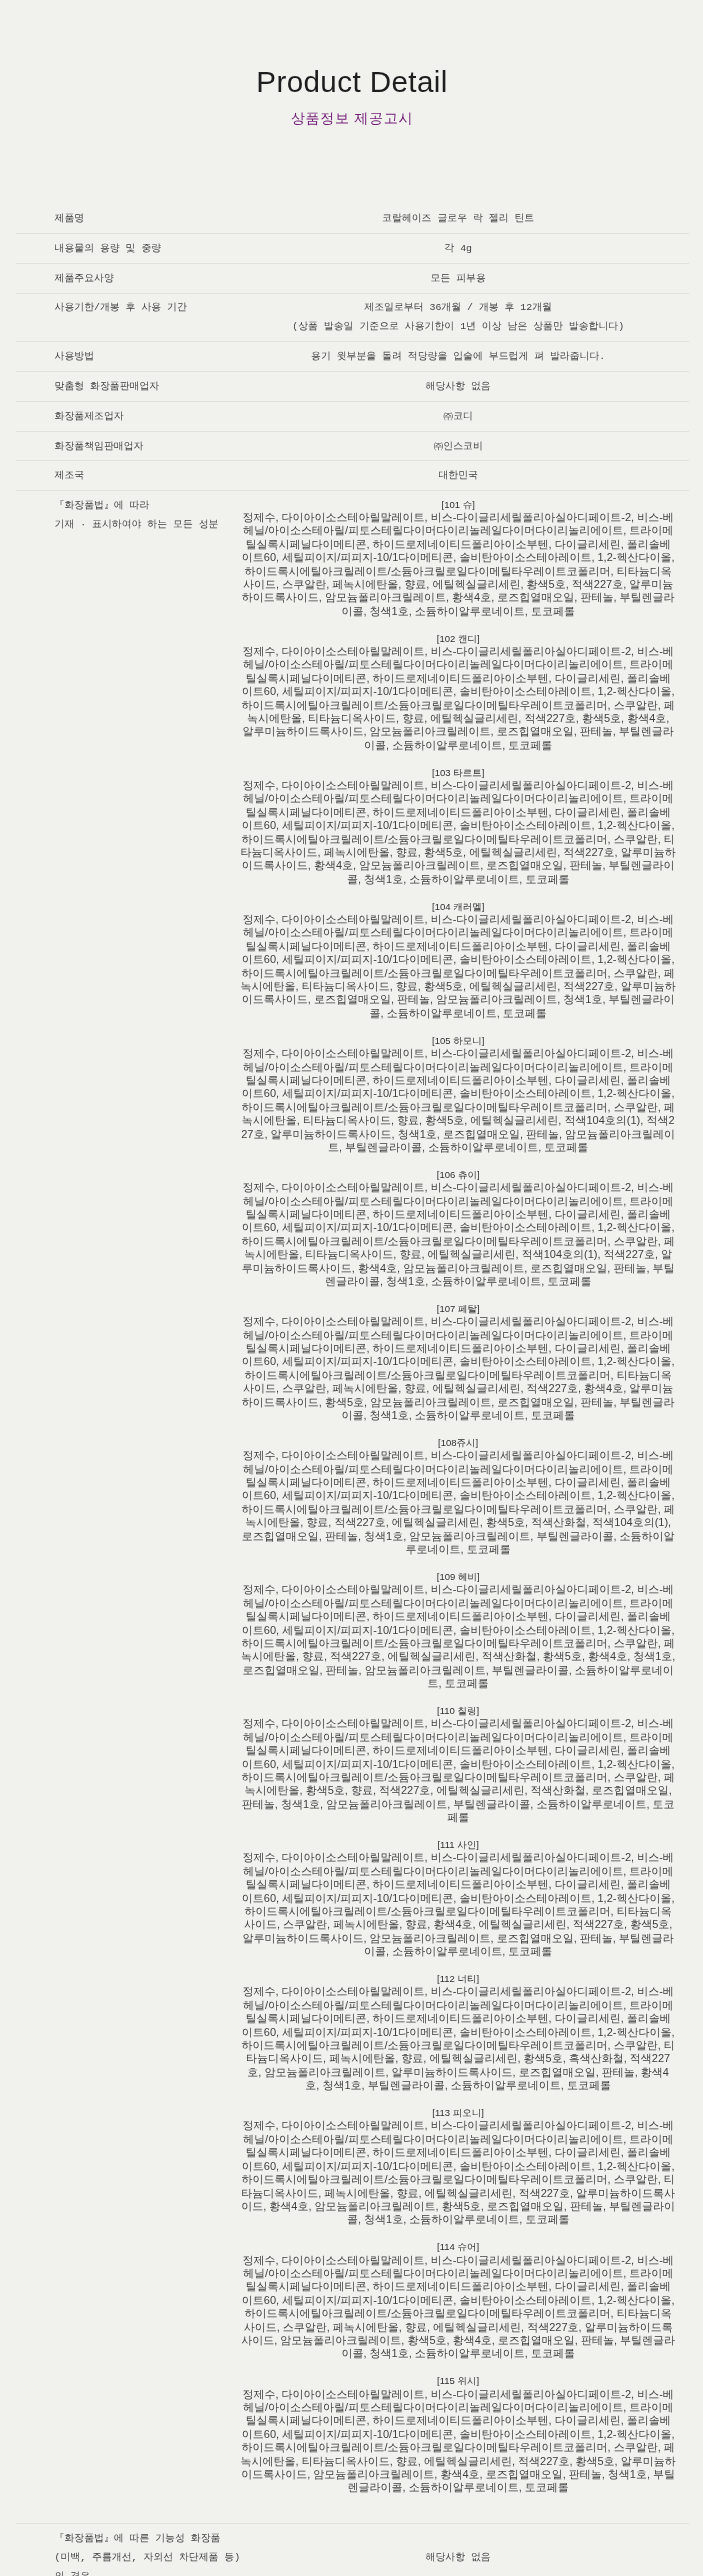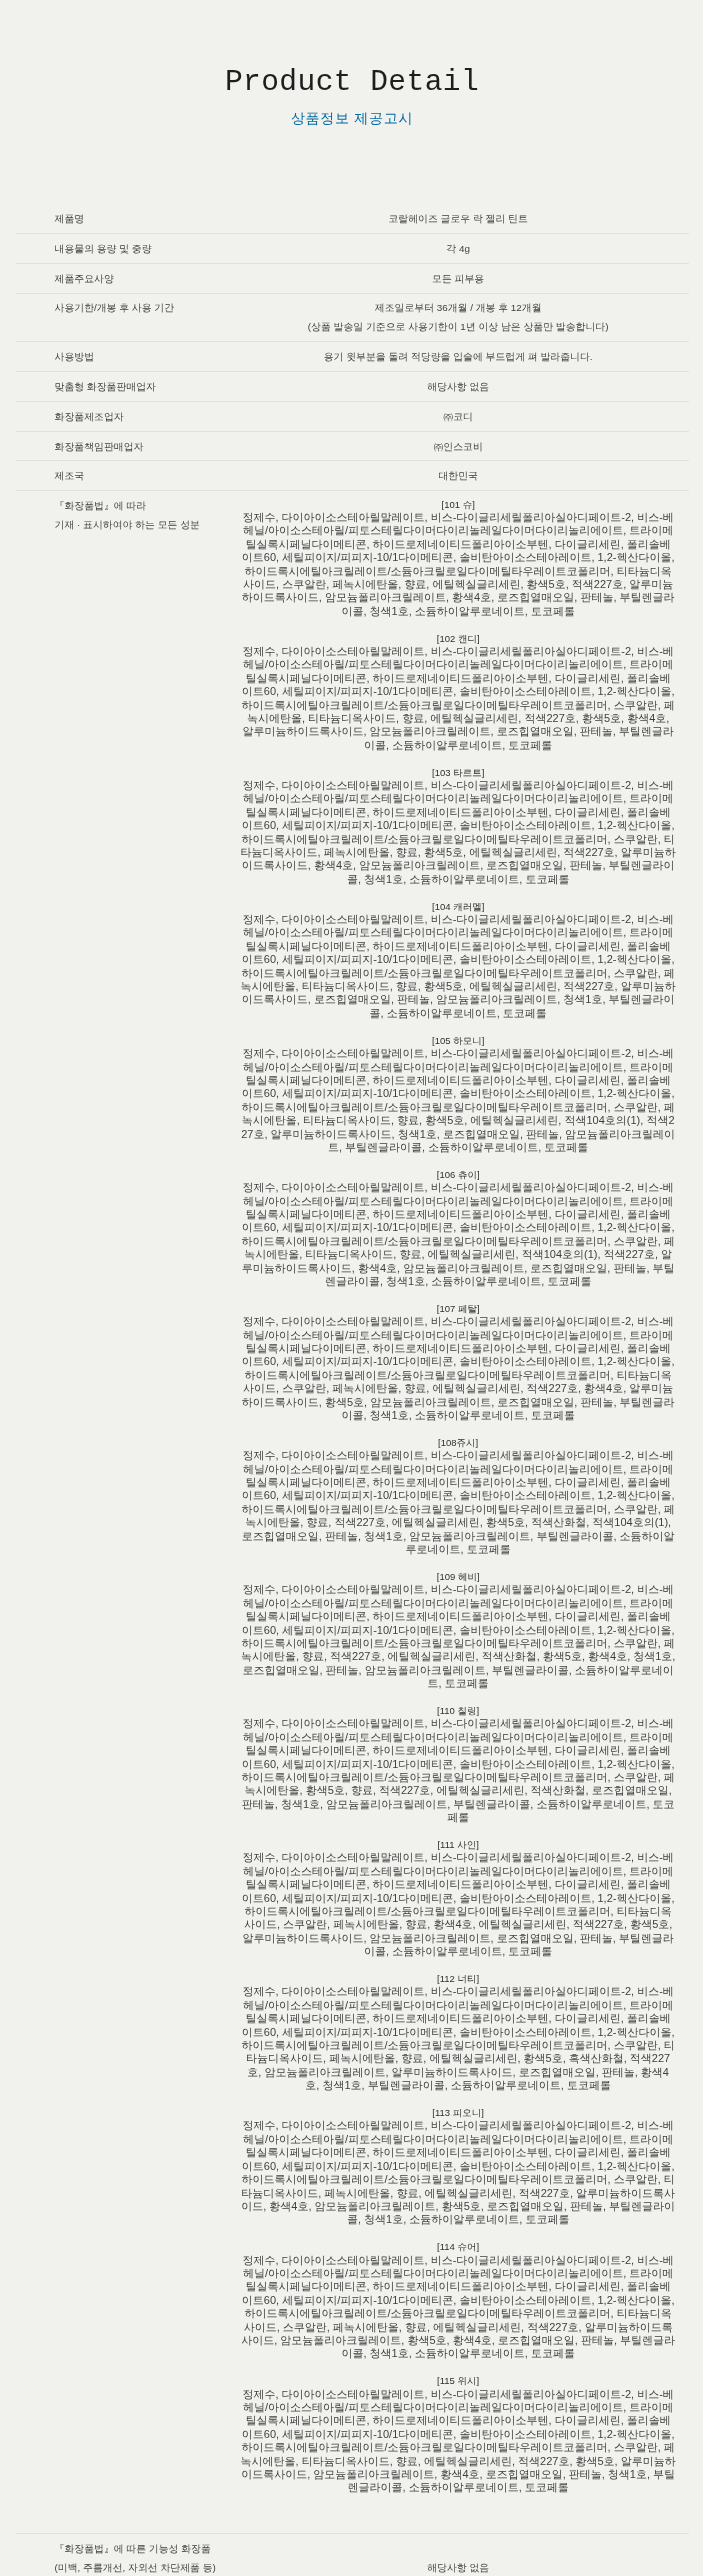--- a/index.html
+++ b/index.html
@@ -8,32 +8,32 @@
     width:704px;
     background:#f1f1ee;
     font-family:"Liberation Sans","DejaVu Sans",sans-serif;
     color:#3e3e3e;
     -webkit-font-smoothing:antialiased;
   }
   .page{width:704px;min-height:2576px;background:#f1f1ee;box-sizing:border-box;padding-bottom:70px;}
   .header{text-align:center;padding-top:65px;}
   .title{
     margin:0;
-    font-family:Liberation Mono, monospace;
+    font-family:Liberation Sans, sans-serif;
     font-weight:normal;
     font-size:29.6px;
     line-height:34px;
     color:#1e1e1e;
     letter-spacing:0.4px;
   }
   .subtitle{
     margin:9.9px 0 0;
     font-size:14px;
     line-height:18.3px;
-    color:#0369a1;
+    color:#701a75;
     letter-spacing:0.7px;
   }
   .table{margin:77px 15.5px 0;}
   .row{
     display:flex;
     align-items:flex-start;
     border-top:0.7px solid #e2e1dd;
     padding:4.9px 0;
     font-size:9.9px;
     line-height:19px;
@@ -47,34 +47,34 @@
   .row-value{
     flex:1;
     padding-right:12.7px;
     color:#3e3e3e;
     min-width:0;
     text-align:center;
   }
   .row.center .row-value{align-self:center;}
   .row-value.ingredients{padding-top:1.4px;padding-bottom:17px;}
   .ingredient-section{margin-bottom:13.4px;}
-  .ingredient-section:last-child{margin-bottom:16px;}
+  .ingredient-section:last-child{margin-bottom:6px;}
   .section-title{
     font-weight:normal;
     font-size:9.5px;
     line-height:13.4px;
     color:#2e2e2e;
   }
   .section-text{
     font-size:11px;
     line-height:13.4px;
     word-break:break-all;
     color:#3e3e3e;
   }
-  .vline{white-space:pre-wrap;}
+  .vline{white-space:pre-wrap;font-family:Liberation Mono, monospace;}
 </style>
 </head>
 <body>
 
 <div class="page">
   <div class="header">
     <h1 class="title">Product Detail</h1>
     <p class="subtitle">상품정보 제공고시</p>
   </div>
   <div class="table">

